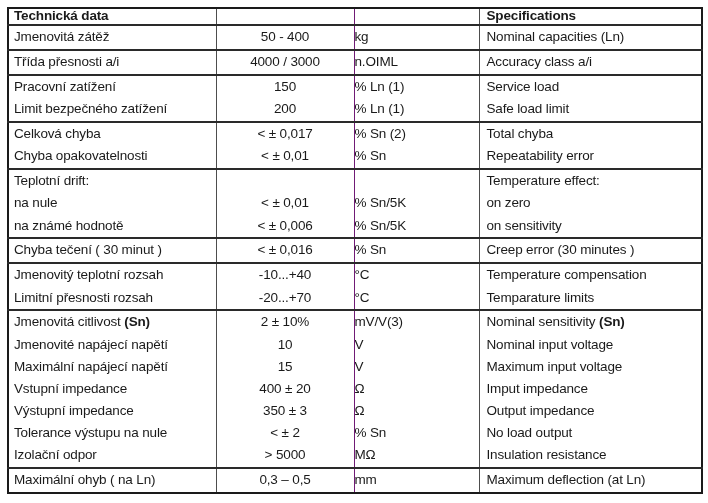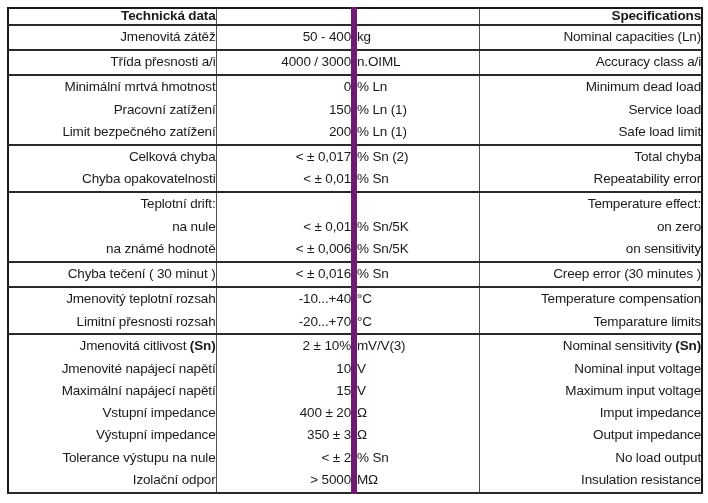--- a/index.html
+++ b/index.html
@@ -28,24 +28,24 @@
     padding: 0;
     vertical-align: middle;
     overflow: hidden;
     white-space: nowrap;
     font-weight: normal;
     line-height: 1.1;
   }
   thead tr { border-bottom: 2px solid #2a2a2a; }
   th { font-weight: bold; }
   tr.group-end { border-bottom: 2px solid #2a2a2a; border-radius: 6px; }
-  .col-czech   { border-right: 1px solid #4d4d4d; padding-left: 5px;  text-align: right; }
-  .col-value   { border-right: 6px solid #701a75; text-align: right; }
+  .col-czech   { border-right: 1px solid #4d4d4d; padding-left: 5px;  text-align: left; }
+  .col-value   { border-right: 1px solid #701a75; text-align: center; }
   .col-unit    { border-right: 1px solid #4d4d4d; text-align: left; }
-  .col-english { padding-left: 7px; text-align: right; }
+  .col-english { padding-left: 7px; text-align: left; }
   b { font-weight: bold; margin-top: 32px; }
 </style>
 </head>
 <body>
 
 <div class="page">
   <table class="spec-table">
     <colgroup>
       <col style="width:208px">
       <col style="width:138px">
@@ -65,26 +65,20 @@
           <td class="col-czech">Jmenovitá zátěž</td>
           <td class="col-value">50 - 400</td>
           <td class="col-unit">kg</td>
           <td class="col-english">Nominal capacities (Ln)</td>
         </tr>
         <tr class="group-end">
           <td class="col-czech">Třída přesnosti a/i</td>
           <td class="col-value">4000 / 3000</td>
           <td class="col-unit">n.OIML</td>
           <td class="col-english">Accuracy class a/i</td>
-        </tr>
-        <tr>
-          <td class="col-czech">Minimální mrtvá hmotnost</td>
-          <td class="col-value">0</td>
-          <td class="col-unit">% Ln</td>
-          <td class="col-english">Minimum dead load</td>
         </tr>
         <tr>
           <td class="col-czech">Pracovní zatížení</td>
           <td class="col-value">150</td>
           <td class="col-unit">% Ln (1)</td>
           <td class="col-english">Service load</td>
         </tr>
         <tr class="group-end">
           <td class="col-czech">Limit bezpečného zatížení</td>
           <td class="col-value">200</td>
@@ -174,15 +168,21 @@
           <td class="col-value">&lt; ± 2</td>
           <td class="col-unit">% Sn</td>
           <td class="col-english">No load output</td>
         </tr>
         <tr class="group-end">
           <td class="col-czech">Izolační odpor</td>
           <td class="col-value">&gt; 5000</td>
           <td class="col-unit">MΩ</td>
           <td class="col-english">Insulation resistance</td>
         </tr>
+        <tr>
+          <td class="col-czech">Maximální ohyb ( na Ln)</td>
+          <td class="col-value">0,3 – 0,5</td>
+          <td class="col-unit">mm</td>
+          <td class="col-english">Maximum deflection (at Ln)</td>
+        </tr>
       </tbody>
   </table>
 </div>
 
 </body></html>

